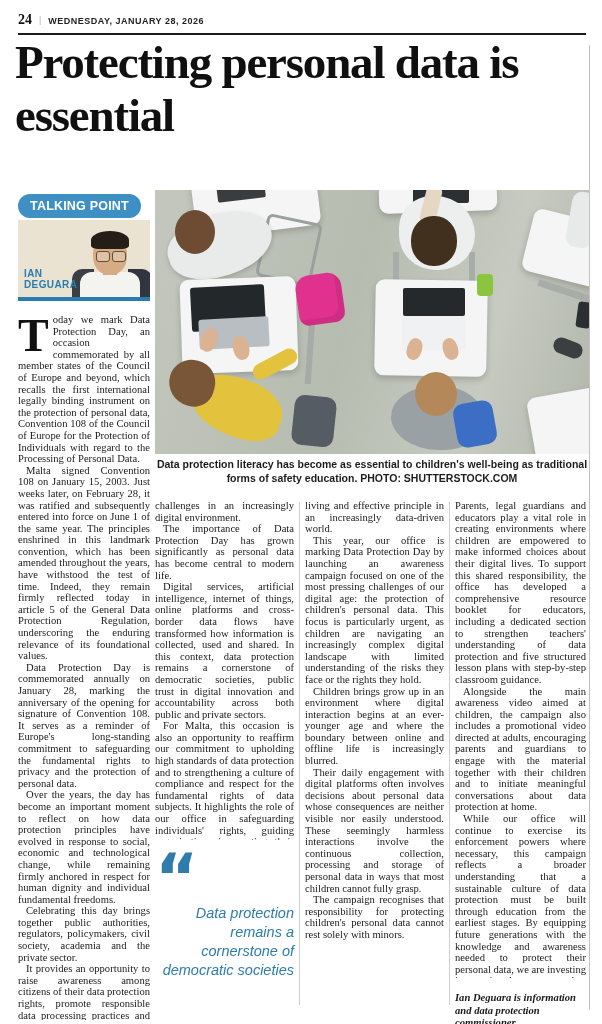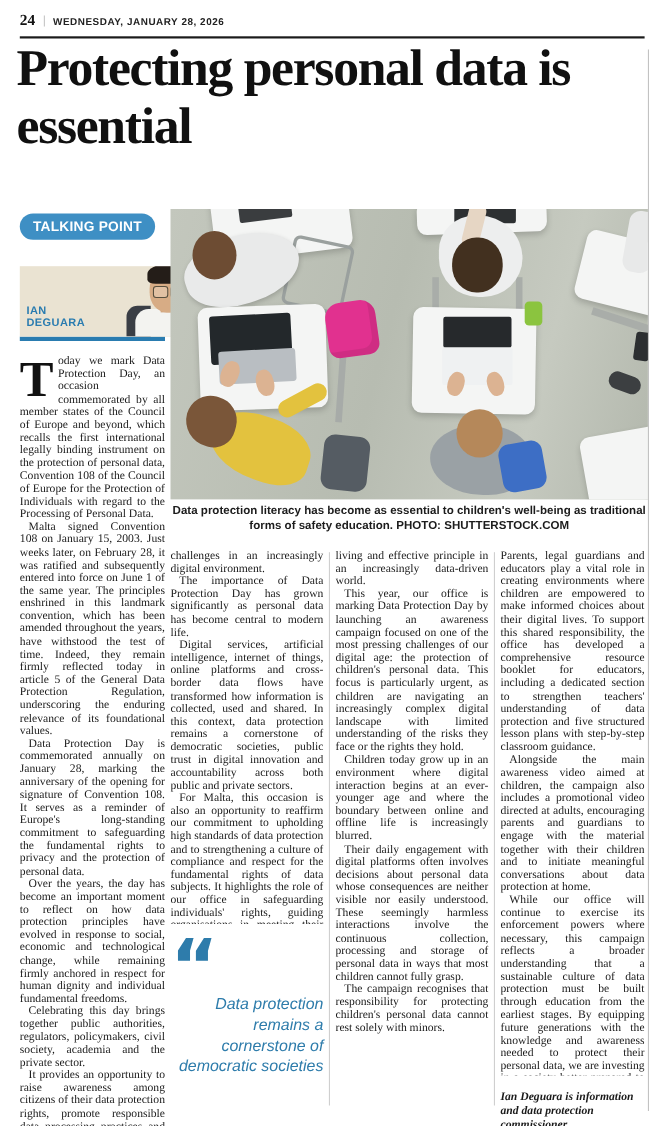--- a/index.html
+++ b/index.html
@@ -15,21 +15,21 @@
   .header-rule{position:absolute;left:18px;width:568px;top:33px;height:2px;background:#1b1b1b;}
   .headline{position:absolute;left:15px;top:36px;width:548px;margin:0;
             font-size:47px;line-height:53px;font-weight:700;letter-spacing:-1.2px;color:#101010;}
   .v-rule{position:absolute;left:589px;top:45px;width:1px;height:965px;background:#c2c2c2;}
 
   
   .left-col{position:absolute;left:18px;top:194px;width:132px;}
   .badge{display:inline-block;background:#3e8fc4;color:#fff;
          font-family:"Liberation Sans",sans-serif;font-weight:bold;font-size:12.5px;
          padding:5px 12px 5px 12px;border-radius:14px;letter-spacing:.2px;}
-  .author-box{margin-top:24px;width:132px;height:64px;background:#eae3d2;position:relative;overflow:hidden;padding-left:43px;}
+  .author-box{margin-top:2px;width:132px;height:77px;background:#eae3d2;position:relative;overflow:hidden;}
   .author-name{position:absolute;left:6px;bottom:7px;color:#2a7cb0;z-index:3;
                font-family:"Liberation Sans",sans-serif;font-weight:bold;font-size:10px;
                line-height:11px;letter-spacing:.4px;}
   .author-underline{width:132px;height:4px;background:#2a7cb0;}
   
   .av{position:absolute;right:0;bottom:0;width:80px;height:66px;}
   .av div{position:absolute;}
   .av-shirt{left:10px;bottom:0;width:60px;height:25px;background:#f3f3f0;border-radius:12px 12px 0 0;}
   .av-blazer-l{left:2px;bottom:0;width:22px;height:28px;background:#3a3e45;border-radius:10px 0 0 0;}
   .av-blazer-r{right:-2px;bottom:0;width:24px;height:28px;background:#31353d;border-radius:0 10px 0 0;}
@@ -209,21 +209,21 @@
     </div>
     <div class="quote-mark">“</div>
     <div class="quote-text">Data protection remains a cornerstone of democratic societies</div>
   </div>
 
   <div class="col-rule col-rule-a"></div>
 
   <div class="body-text col3">
     <p class="cont">living and effective principle in an increasingly data-driven world.</p>
     <p>This year, our office is marking Data Protection Day by launching an awareness campaign focused on one of the most pressing challenges of our digital age: the protection of children's personal data. This focus is particularly urgent, as children are navigating an increasingly complex digital landscape with limited understanding of the risks they face or the rights they hold.</p>
-    <p>Children today grow up in an environment where digital interaction begins at an ever-younger age and where the boundary between online and offline life is increasingly blurred.</p>
+    <p>Children brings grow up in an environment where digital interaction begins at an ever-younger age and where the boundary between online and offline life is increasingly blurred.</p>
     <p>Their daily engagement with digital platforms often involves decisions about personal data whose consequences are neither visible nor easily understood. These seemingly harmless interactions involve the continuous collection, processing and storage of personal data in ways that most children cannot fully grasp.</p>
     <p>The campaign recognises that responsibility for protecting children's personal data cannot rest solely with minors.</p>
   </div>
 
   <div class="col-rule col-rule-b"></div>
 
   <div class="col4">
     <div class="body-text col4-text">
       <p class="cont">Parents, legal guardians and educators play a vital role in creating environments where children are empowered to make informed choices about their digital lives. To support this shared responsibility, the office has developed a comprehensive resource booklet for educators, including a dedicated section to strengthen teachers' understanding of data protection and five structured lesson plans with step-by-step classroom guidance.</p>
       <p>Alongside the main awareness video aimed at children, the campaign also includes a promotional video directed at adults, encouraging parents and guardians to engage with the material together with their children and to initiate meaningful conversations about data protection at home.</p>

